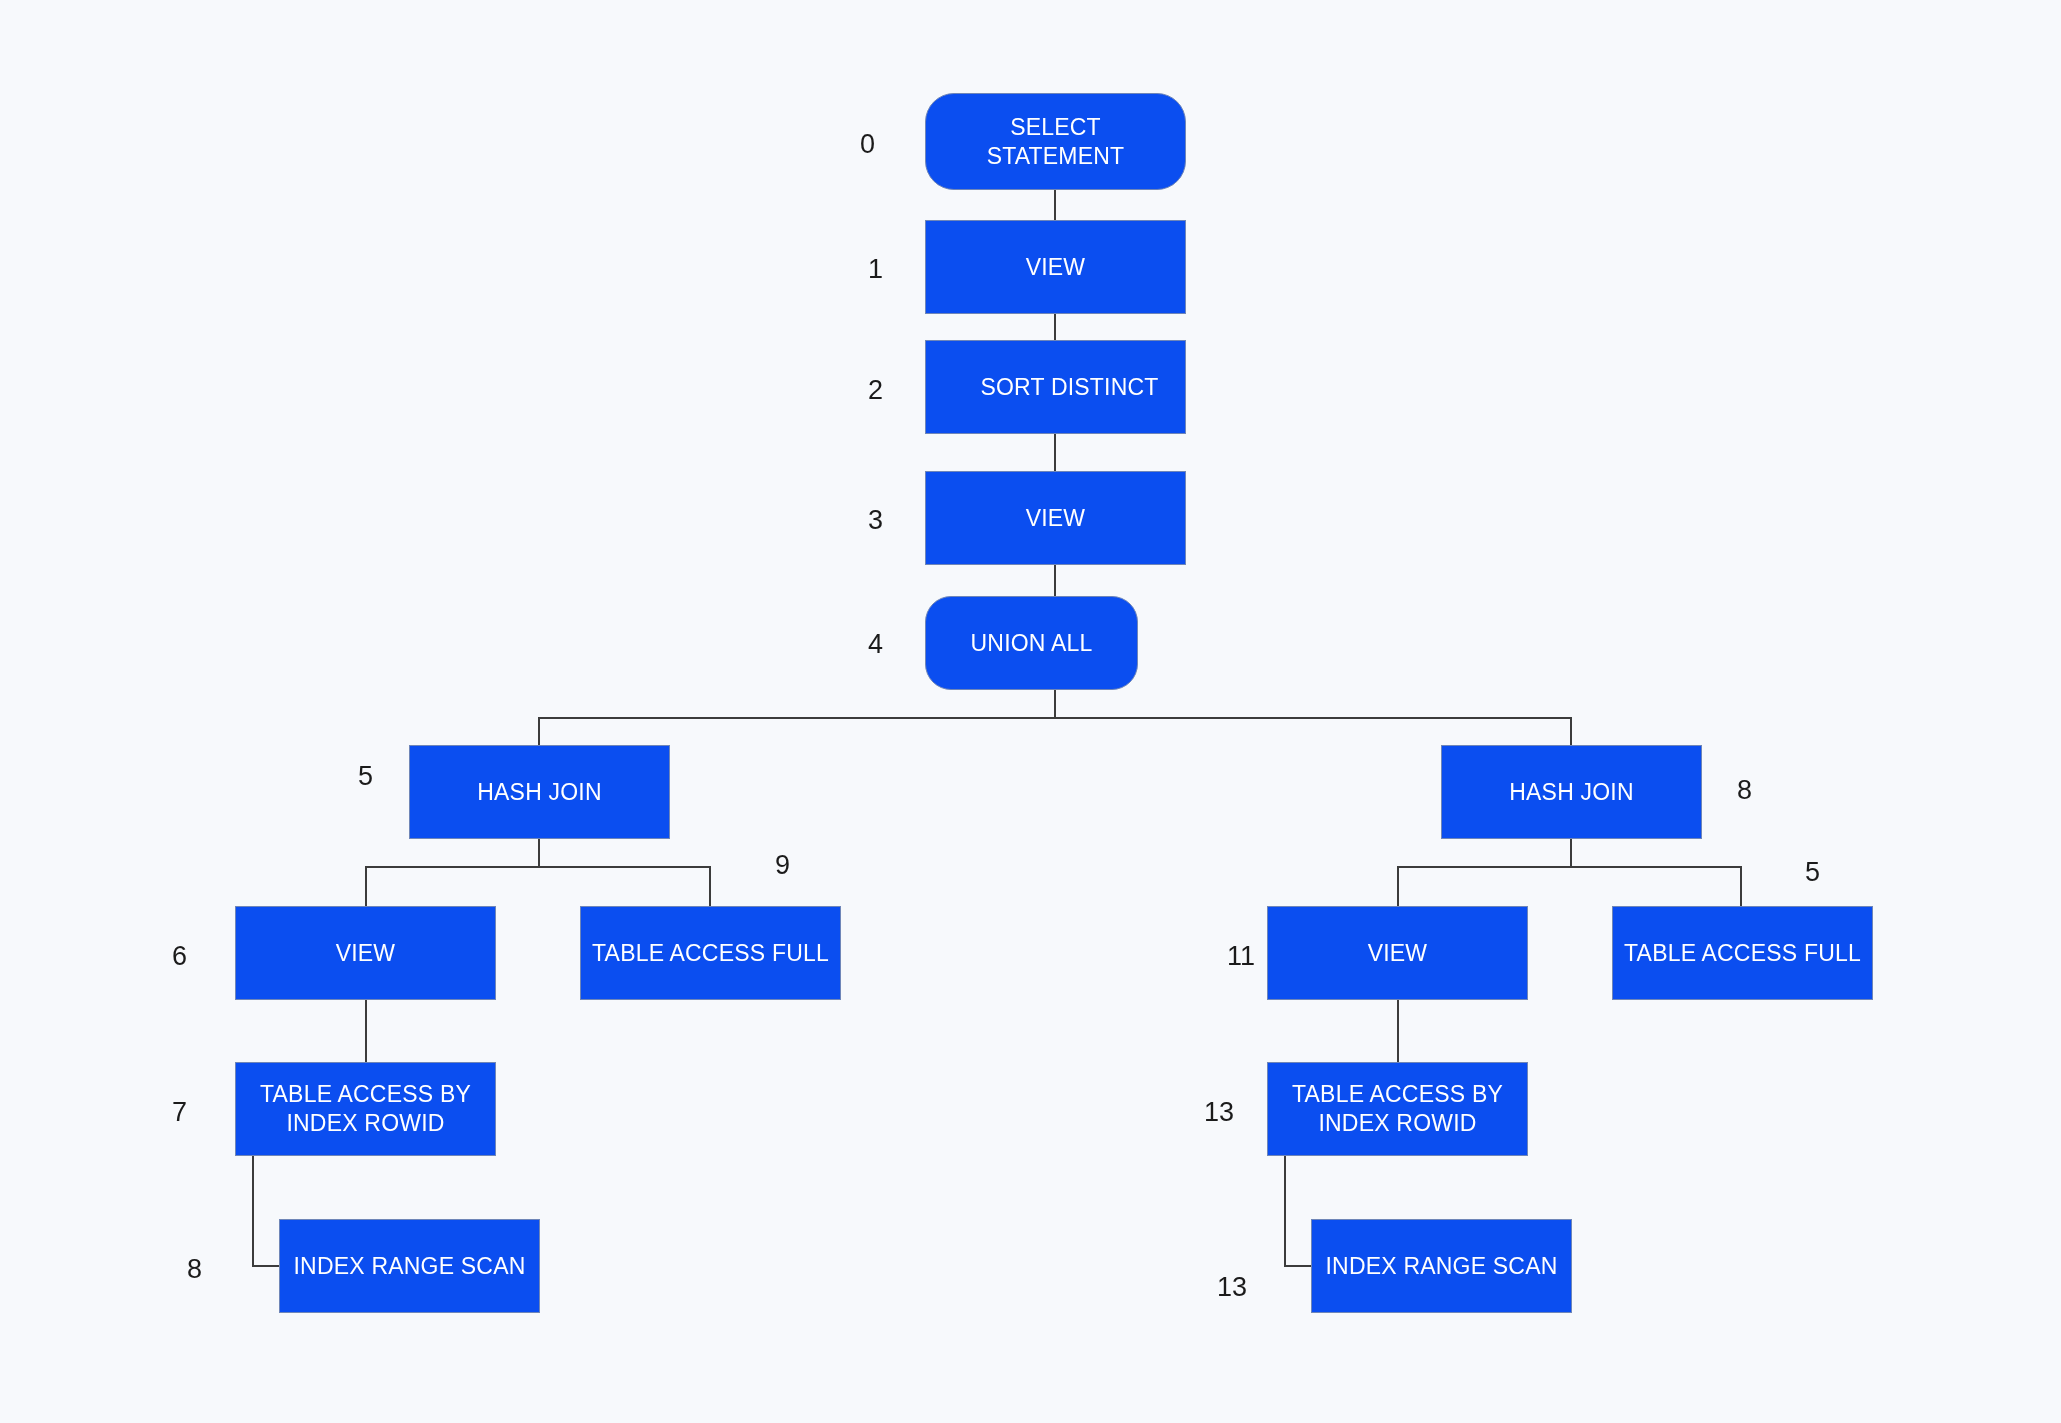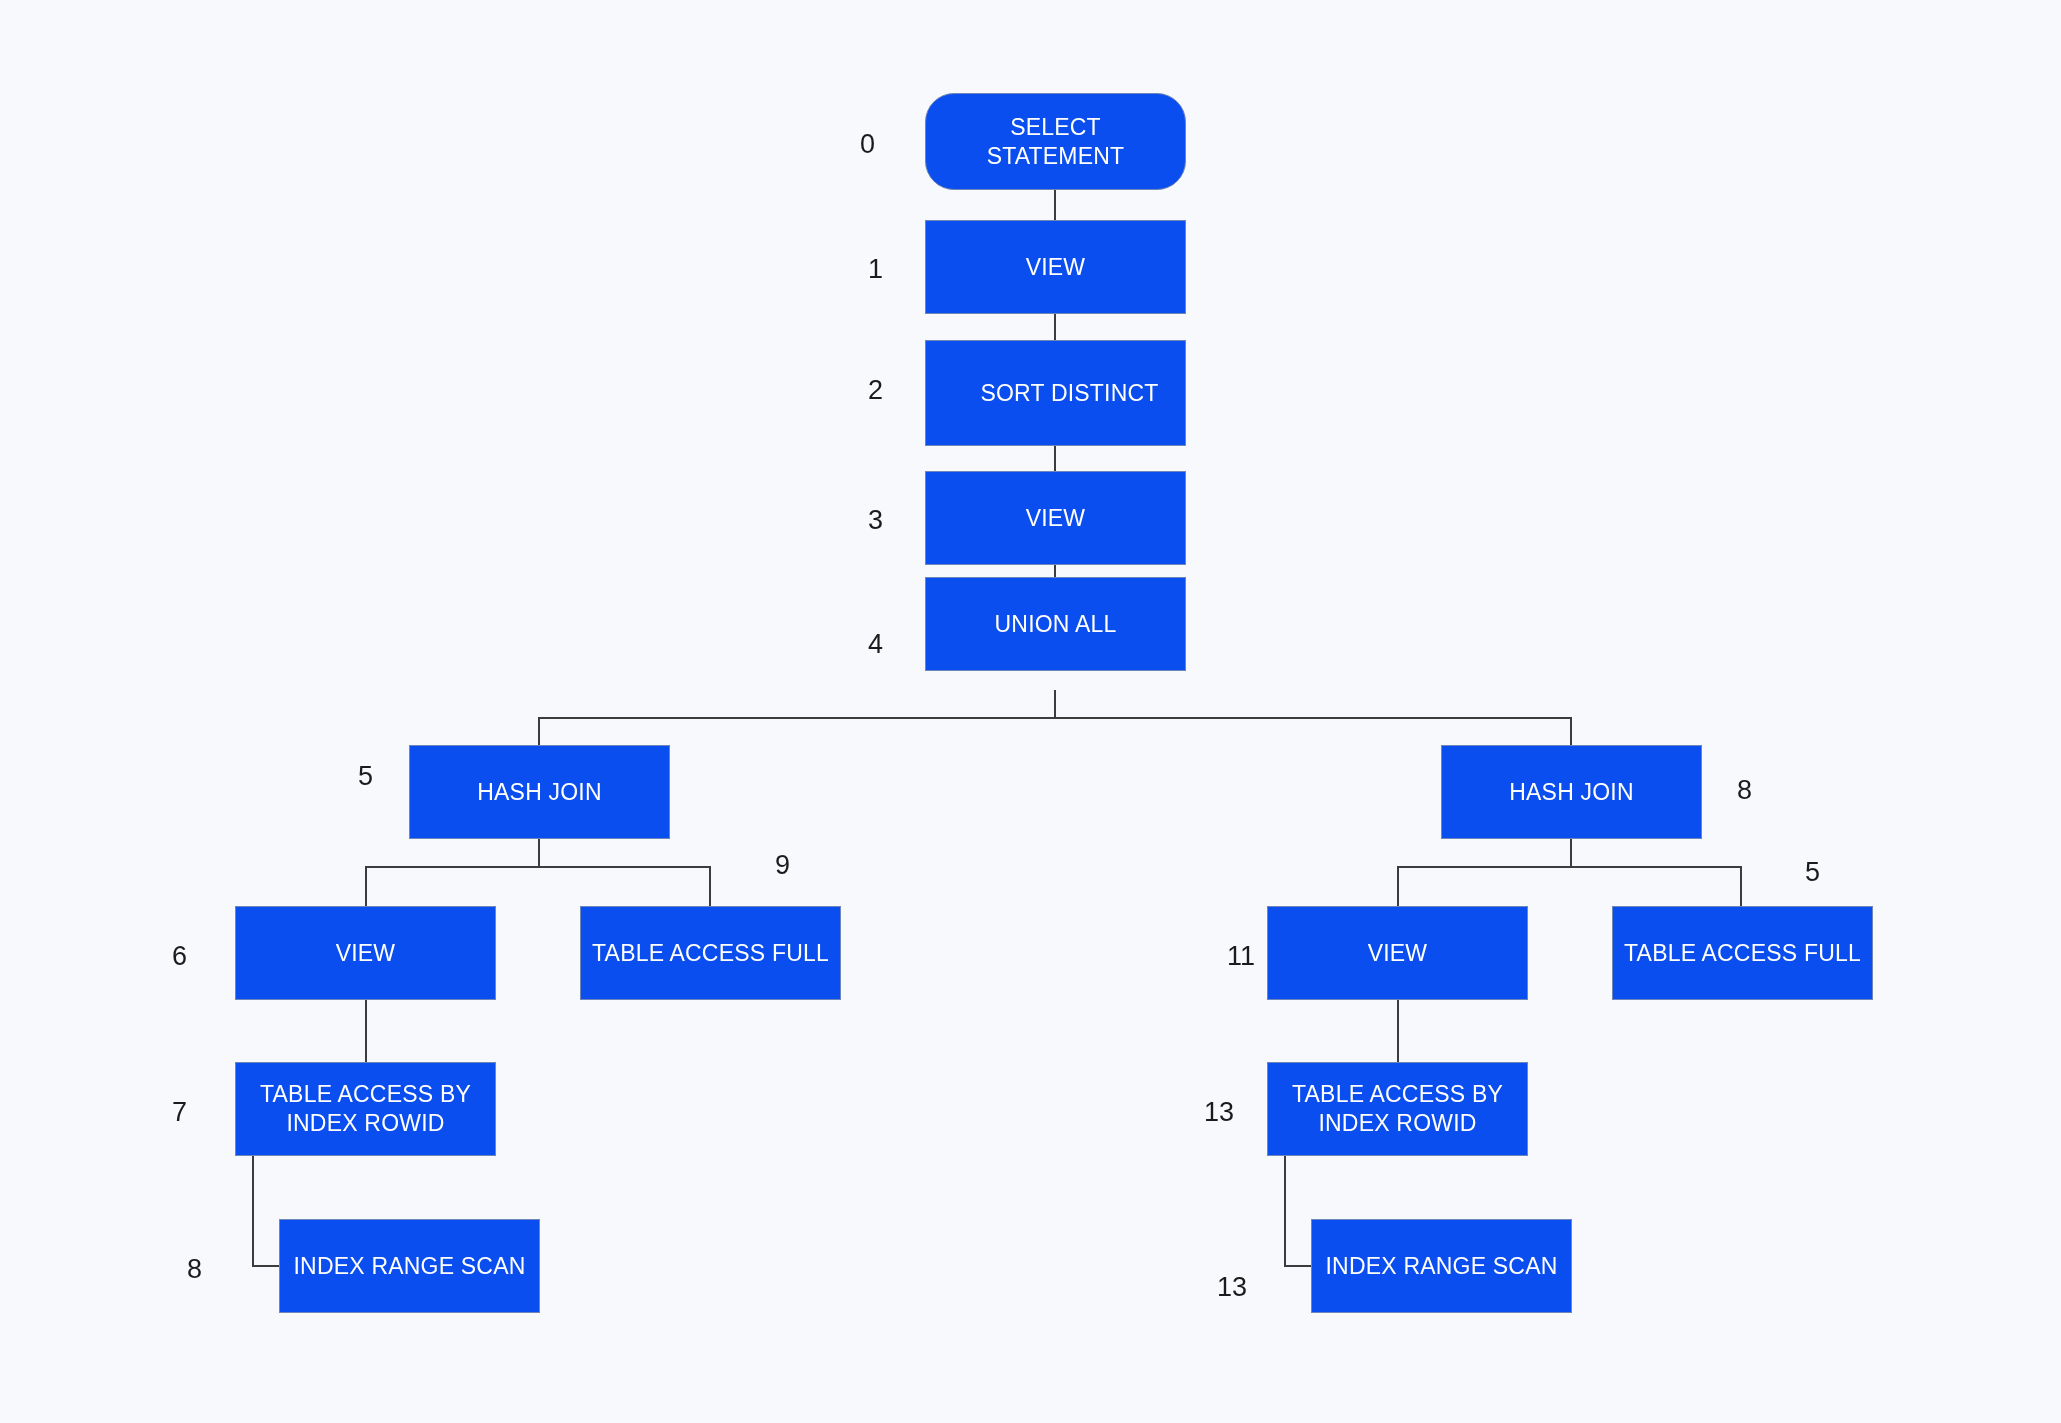--- a/index.html
+++ b/index.html
@@ -70,23 +70,23 @@
       <polyline points="1571,839 1571,867" fill="none" stroke="#3c3c3c" stroke-width="2"></polyline>
       <polyline points="1571,867 1398,867 1398,906" fill="none" stroke="#3c3c3c" stroke-width="2"></polyline>
       <polyline points="1571,867 1741,867 1741,906" fill="none" stroke="#3c3c3c" stroke-width="2"></polyline>
       <polyline points="1398,1000 1398,1062" fill="none" stroke="#3c3c3c" stroke-width="2"></polyline>
       <polyline points="1285,1156 1285,1266 1311,1266" fill="none" stroke="#3c3c3c" stroke-width="2"></polyline>
     </svg>
   <div id="node-layer">
       <div class="node" style="left: 925px; top: 93px; width: 261px; height: 97px; background: rgb(11, 78, 240); color: rgb(255, 255, 255); border-color: rgb(111, 134, 184); border-radius: 29px;">SELECT
 STATEMENT</div>
       <div class="node" style="left: 925px; top: 220px; width: 261px; height: 94px; background: rgb(11, 78, 240); color: rgb(255, 255, 255); border-color: rgb(111, 134, 184);">VIEW</div>
-      <div class="node" style="left: 925px; top: 340px; width: 261px; height: 106px; background: rgb(11, 78, 240); color: rgb(255, 255, 255); border-color: rgb(111, 134, 184); padding-left: 28px;">SORT DISTINCT</div>
+      <div class="node" style="left: 925px; top: 340px; width: 261px; height: 94px; background: rgb(11, 78, 240); color: rgb(255, 255, 255); border-color: rgb(111, 134, 184); padding-left: 28px;">SORT DISTINCT</div>
       <div class="node" style="left: 925px; top: 471px; width: 261px; height: 94px; background: rgb(11, 78, 240); color: rgb(255, 255, 255); border-color: rgb(111, 134, 184);">VIEW</div>
-      <div class="node" style="left: 925px; top: 577px; width: 261px; height: 94px; background: rgb(11, 78, 240); color: rgb(255, 255, 255); border-color: rgb(111, 134, 184);">UNION ALL</div>
+      <div class="node" style="left: 925px; top: 596px; width: 213px; height: 94px; background: rgb(11, 78, 240); color: rgb(255, 255, 255); border-color: rgb(111, 134, 184); border-radius: 26px;">UNION ALL</div>
       <div class="node" style="left: 409px; top: 745px; width: 261px; height: 94px; background: rgb(11, 78, 240); color: rgb(255, 255, 255); border-color: rgb(111, 134, 184);">HASH JOIN</div>
       <div class="node" style="left: 235px; top: 906px; width: 261px; height: 94px; background: rgb(11, 78, 240); color: rgb(255, 255, 255); border-color: rgb(111, 134, 184);">VIEW</div>
       <div class="node" style="left: 235px; top: 1062px; width: 261px; height: 94px; background: rgb(11, 78, 240); color: rgb(255, 255, 255); border-color: rgb(111, 134, 184);">TABLE ACCESS BY
 INDEX ROWID</div>
       <div class="node" style="left: 279px; top: 1219px; width: 261px; height: 94px; background: rgb(11, 78, 240); color: rgb(255, 255, 255); border-color: rgb(111, 134, 184);">INDEX RANGE SCAN</div>
       <div class="node" style="left: 580px; top: 906px; width: 261px; height: 94px; background: rgb(11, 78, 240); color: rgb(255, 255, 255); border-color: rgb(111, 134, 184);">TABLE ACCESS FULL</div>
       <div class="node" style="left: 1441px; top: 745px; width: 261px; height: 94px; background: rgb(11, 78, 240); color: rgb(255, 255, 255); border-color: rgb(111, 134, 184);">HASH JOIN</div>
       <div class="node" style="left: 1267px; top: 906px; width: 261px; height: 94px; background: rgb(11, 78, 240); color: rgb(255, 255, 255); border-color: rgb(111, 134, 184);">VIEW</div>
       <div class="node" style="left: 1267px; top: 1062px; width: 261px; height: 94px; background: rgb(11, 78, 240); color: rgb(255, 255, 255); border-color: rgb(111, 134, 184);">TABLE ACCESS BY
 INDEX ROWID</div>

